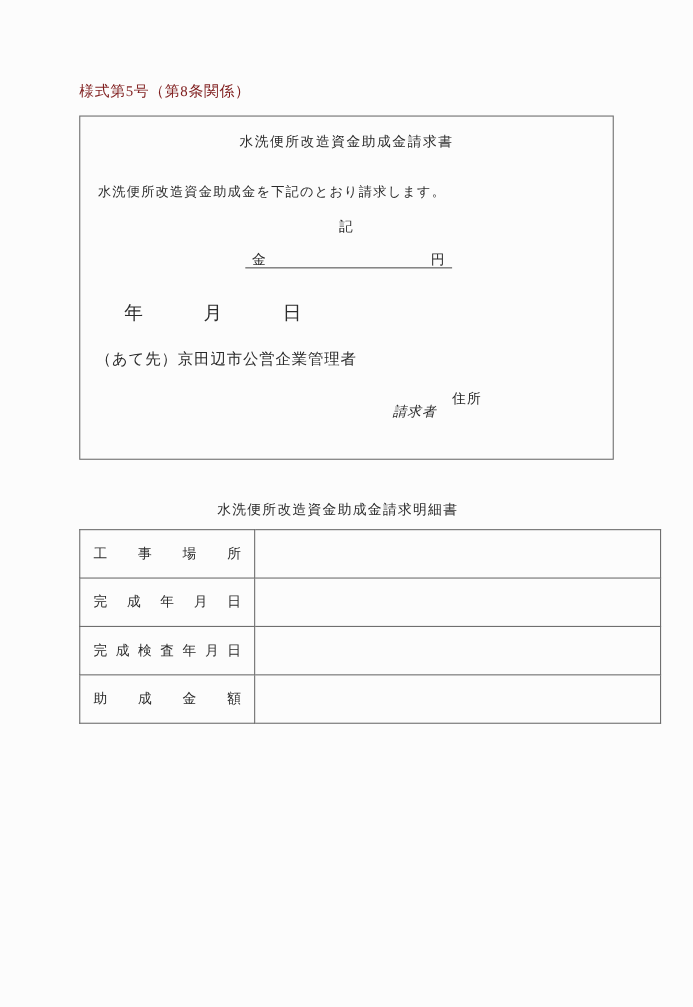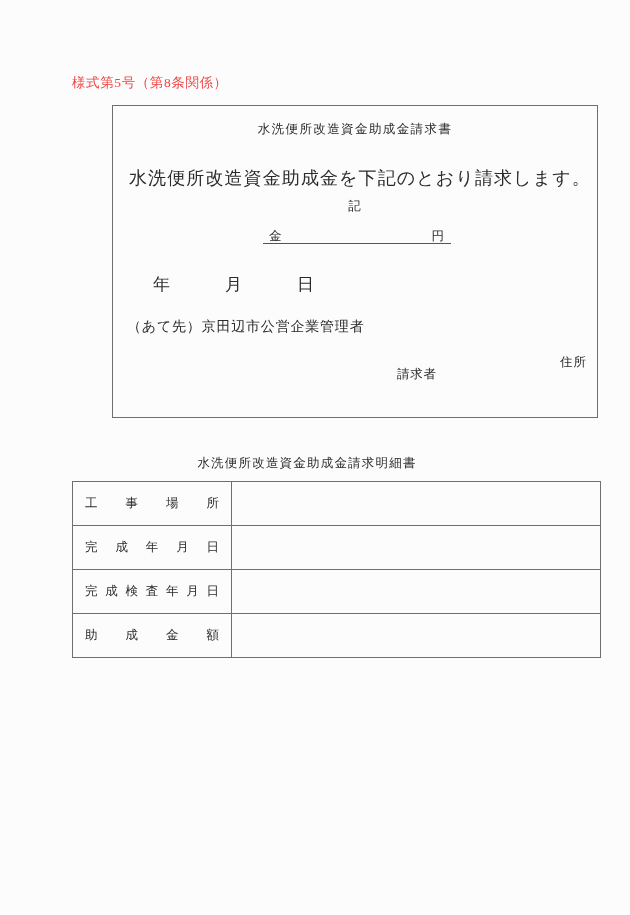--- a/index.html
+++ b/index.html
@@ -23,52 +23,51 @@
   }
 
   
   .form-number {
     position: absolute;
     left: 72px;
     top: 74px;
     font-size: 13.5px;
     letter-spacing: 0.6px;
     white-space: nowrap;
-    color: #ef4444;
+    color: #7f1d1d;
   }
 
   
   .request-box {
     position: absolute;
     left: 72px;
     top: 105px;
     width: 486px;
     height: 313px;
     border: 1px solid #6f6f6f;
     box-sizing: border-box;
     background: transparent;
-    margin-left: 40px;
   }
 
   .doc-title {
     position: absolute;
     left: 0;
     right: 0;
     top: 15px;
     text-align: center;
     font-size: 12.5px;
     letter-spacing: 1.4px;
     color: #2b2b2b;
   }
 
   .statement {
     position: absolute;
     left: 16px;
     top: 60px;
-    font-size: 18px;
+    font-size: 12px;
     letter-spacing: 1.1px;
     white-space: nowrap;
   }
 
   .ki-mark {
     position: absolute;
     left: 0;
     right: 0;
     top: 92px;
     text-align: center;
@@ -121,33 +120,34 @@
     width: 190px;
     height: 52px;
   }
   .claimant-label {
     position: absolute;
     left: 0;
     top: 17px;
     font-size: 12.5px;
     letter-spacing: 0.8px;
     white-space: nowrap;
+    font-style: italic;
   }
   .claimant-rows {
     position: absolute;
     left: 54px;
     top: 0;
     width: 136px;
   }
   .claimant-row {
     position: relative;
     height: 26px;
     display: flex;
     align-items: center;
-    justify-content: flex-end;
+    justify-content: flex-start;
   }
   .claimant-row .field-label {
     font-size: 12.5px;
     letter-spacing: 1px;
   }
   .seal-mark {
     display: inline-block;
     width: 15px;
     height: 15px;
     border: 1px solid #5a5a5a;

